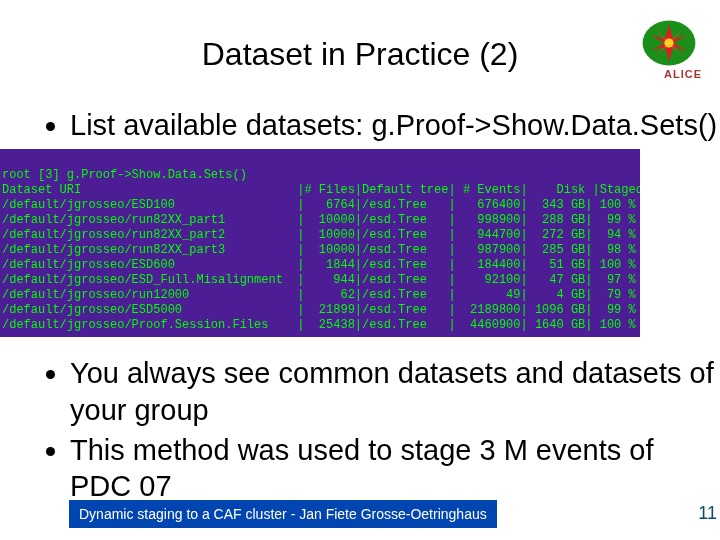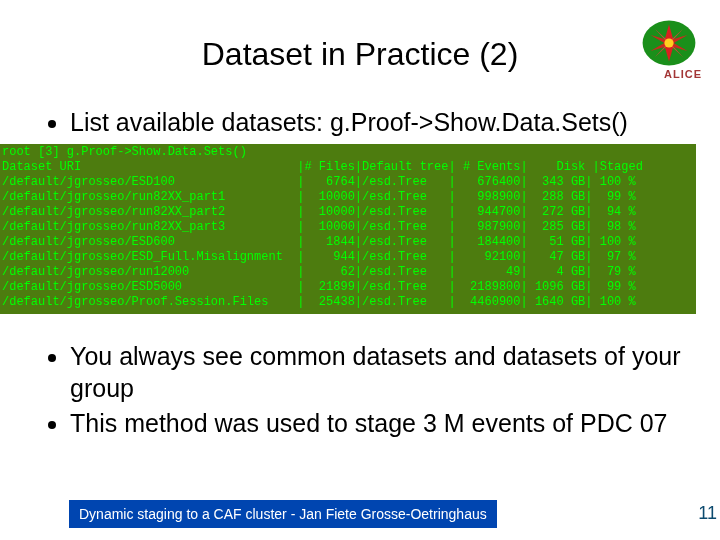--- a/index.html
+++ b/index.html
@@ -26,35 +26,35 @@
   }
   .title {
     text-align: center;
     font-size: 32px;
     font-weight: 400;
     color: #000;
     padding-top: 36px;
   }
   .bullets {
     margin: 34px 0 0 54px;
-    font-size: 25px;
+    font-size: 29px;
     color: #000;
   }
   .bullets li { list-style: disc; margin-left: 16px; margin-bottom: 4px; line-height: 1.25; }
-  .bullets-under { margin-top: 27px; }
+  .bullets-under { margin-top: 18px; }
   .term {
-    background: #4d7c0f;
+    background: #4c1d95;
     color: #00ff00;
     font-family: "Courier New", monospace;
     font-size: 12px;
     line-height: 1.25;
-    padding: 1px 2px 4px 2px;
+    padding: 19px 2px 4px 2px;
     margin: 6px 0 0 0;
     white-space: pre;
-    width: 696px;
+    width: 640px;
     overflow: hidden;
   }
   .footer {
     position: absolute;
     left: 0; bottom: 0;
     width: 100%;
     display: flex;
     align-items: flex-end;
     padding: 0 32px 12px 32px;
     margin-left: 37px;

